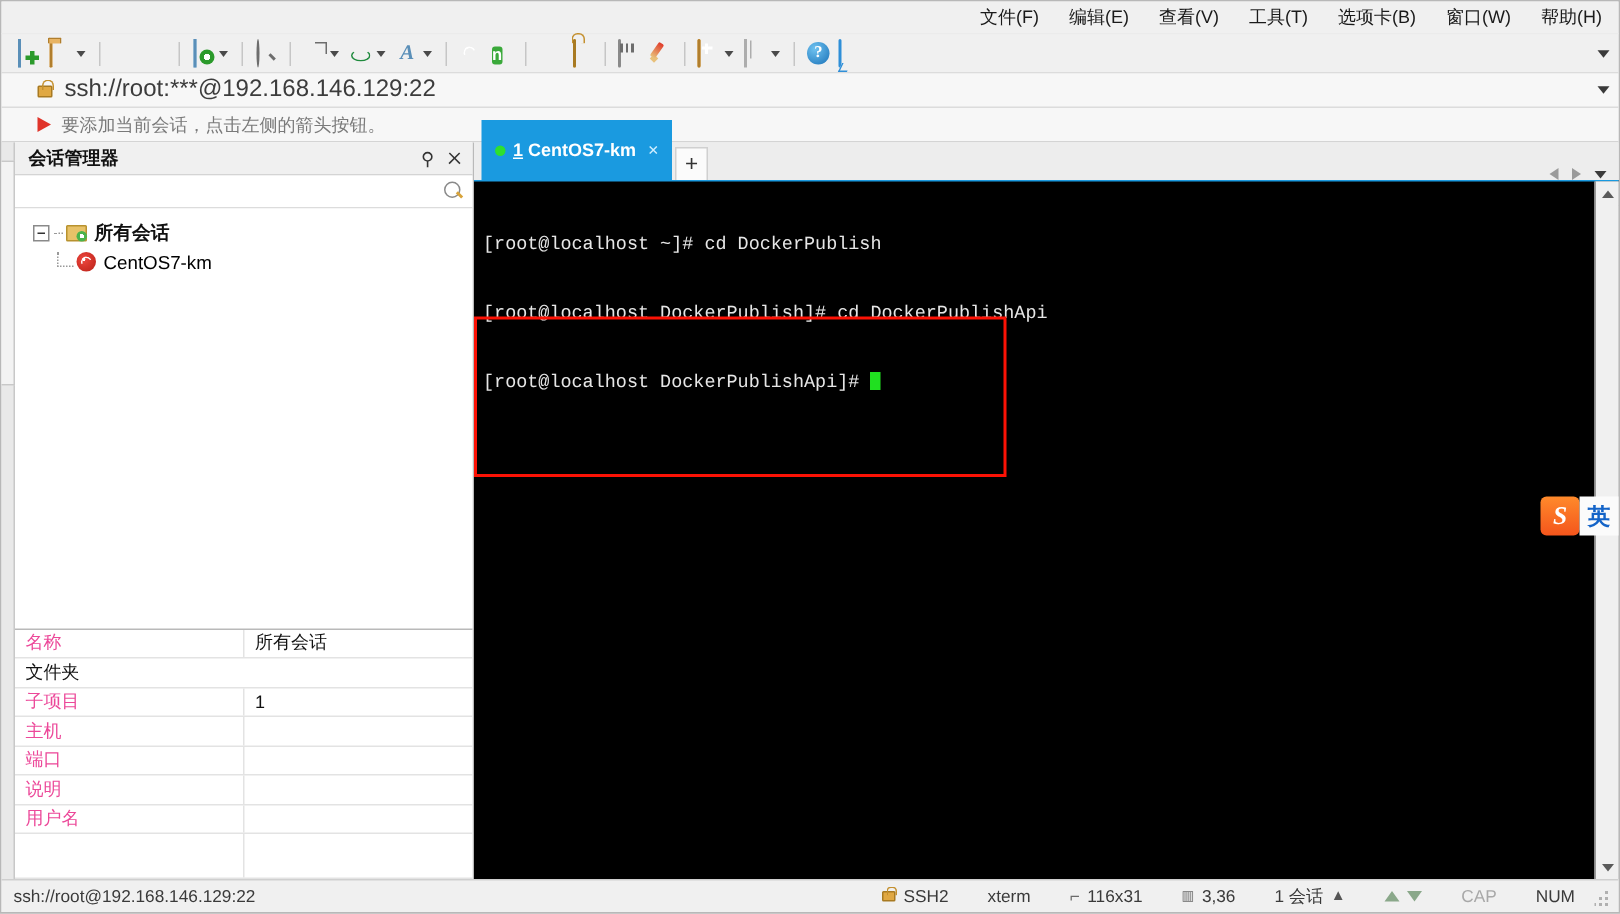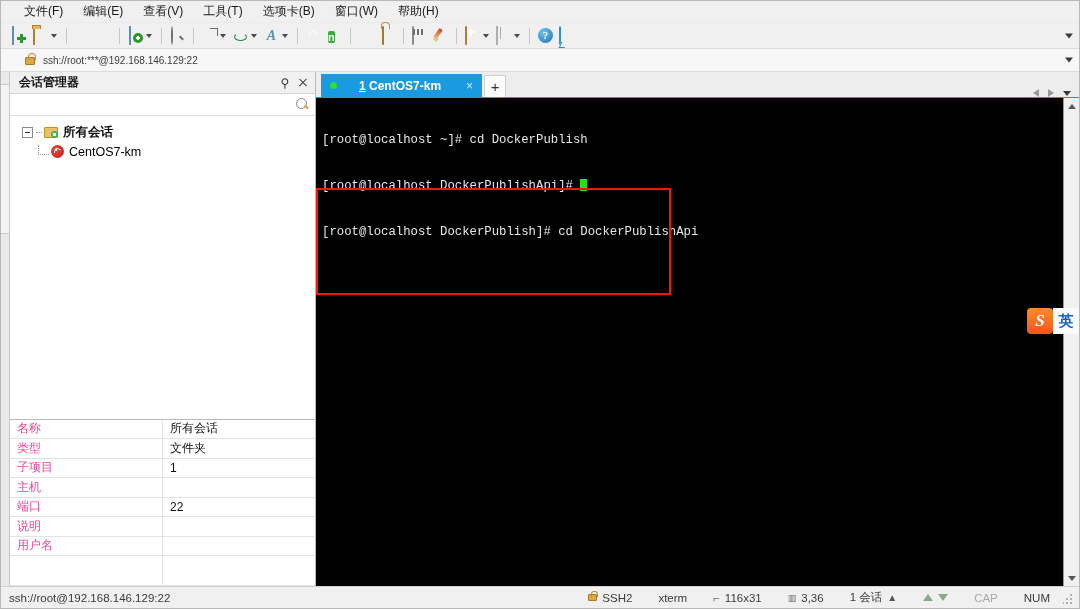--- a/index.html
+++ b/index.html
@@ -55,20 +55,21 @@
     width: 12px; height: 1px; background: #555;
   }
   .glyph-close::before { transform: rotate(45deg); }
   .glyph-close::after  { transform: rotate(-45deg); }
 
   
   .menubar {
     height: 22px; min-height: 22px; display: flex; align-items: center;
     background: #f0f0f0; padding-left: 14px;
     border-bottom: 1px solid #ebebeb;
+    justify-content: flex-end;
   }
   .menu-item {
     font-size: 12px; color: #1a1a1a; padding: 2px 9px; margin-right: 2px;
     white-space: nowrap;
   }
 
   
   .toolbar {
     height: 26px; min-height: 26px; background: #f0f0f0;
     display: flex; align-items: center; padding-left: 8px;
@@ -161,21 +162,21 @@
     border-bottom: 1px solid #dcdcdc; position: relative;
   }
   .addr-lock {
     width: 10px; height: 8px; background: #e0a843; border: 1px solid #a87a22;
     border-radius: 1px; position: relative; margin-right: 8px; margin-top: 2px; flex: none;
   }
   .addr-lock::before {
     content: ""; position: absolute; left: 2px; top: -5px; width: 6px; height: 6px;
     border: 1.5px solid #c4902f; border-bottom: none; border-radius: 4px 4px 0 0;
   }
-  .addr-text { font-size: 10px; color: #3c3c3c; }
+  .addr-text { font-size: 16px; color: #3c3c3c; }
 
   
   .hintbar {
     height: 23px; min-height: 23px; background: #f7f7f7;
     display: flex; align-items: center; padding-left: 24px;
     border-bottom: 1px solid #d4d4d4;
   }
   .hint-flag {
     width: 0; height: 0; margin-right: 7px; flex: none;
     border-top: 5px solid transparent; border-bottom: 5px solid transparent;
@@ -280,22 +281,22 @@
   .prop-empty { height: 30px; display: flex; border-bottom: 1px solid #e3e3e3; }
   .prop-empty .prop-k { border-right: 1px solid #e3e3e3; }
 
   
   .termwrap { flex: 1; display: flex; flex-direction: column; min-width: 0; background: #f0f0f0; }
   .tabstrip {
     height: 25px; min-height: 25px; background: #ededed; display: flex; align-items: flex-end;
     padding-left: 5px; position: relative;
   }
   .tab {
-    height: 23px; background: #1a9ae0; display: flex; align-items: center;
-    padding: 0 6px 0 9px; color: #fff; font-size: 12px; gap: 22px; min-width: 110px;
+    height: 40px; background: #1a9ae0; display: flex; align-items: center;
+    padding: 0 6px 0 9px; color: #fff; font-size: 12px; gap: 5px; min-width: 110px;
   }
   .tab-dot { width: 7px; height: 7px; border-radius: 50%; background: #2ee02e; flex: none; }
   .tab-label { font-weight: bold; white-space: nowrap; }
   .tab-label u { text-decoration: underline; }
   .tab-close { width: 13px; color: #cfeeff; font-size: 12px; text-align: center; line-height: 12px; }
   .tab-add {
     width: 22px; height: 22px; background: #fbfbfb; border: 1px solid #d0d0d0; border-bottom: none;
     display: flex; align-items: center; justify-content: center;
     font-size: 15px; color: #333; margin-left: 2px;
   }
@@ -467,20 +468,24 @@
       </div>
     <div class="tb-overflow"></div>
   </div>
 
   <div class="addressbar">
     <span class="addr-lock"></span>
     <span class="addr-text">ssh://root:***@192.168.146.129:22</span>
     <div class="tb-overflow"></div>
   </div>
 
+  <div class="hintbar">
+    <span class="hint-flag"></span>
+    <span class="hint-text">要添加当前会话，点击左侧的箭头按钮。</span>
+  </div>
 
   <div class="body">
 
     <div class="leftstrip">
       <div class="leftstrip-tab"></div>
     </div>
 
     <div class="sidebar">
       <div class="sb-head">
         <span class="sb-title">会话管理器</span>
@@ -508,34 +513,32 @@
           <span>CentOS7-km</span>
         </div>
       </div>
 
       <div class="sb-props">
         <div class="prop-row">
           <div class="prop-k">名称</div>
           <div class="prop-v">所有会话</div>
         </div>
         <div class="prop-row">
-          <div class="prop-k">类型</div>
           <div class="prop-v">文件夹</div>
         </div>
         <div class="prop-row">
           <div class="prop-k">子项目</div>
           <div class="prop-v">1</div>
         </div>
         <div class="prop-row">
           <div class="prop-k">主机</div>
           <div class="prop-v"></div>
         </div>
         <div class="prop-row">
           <div class="prop-k">端口</div>
-          <div class="prop-v">22</div>
         </div>
         <div class="prop-row">
           <div class="prop-k">说明</div>
           <div class="prop-v"></div>
         </div>
         <div class="prop-row">
           <div class="prop-k">用户名</div>
           <div class="prop-v"></div>
         </div>
         <div class="prop-empty">
@@ -556,22 +559,22 @@
         <div class="tabstrip-right">
           <span class="tri-l"></span>
           <span class="tri-r"></span>
           <span class="tri-d"></span>
         </div>
       </div>
 
       <div class="terminal">
         <div class="term-text">
           <div class="term-line">[root@localhost ~]# cd DockerPublish</div>
+          <div class="term-line">[root@localhost DockerPublish]# cd DockerPublishApi</div>
           <div class="term-line"><span>[root@localhost DockerPublishApi]# </span><span class="term-cursor"></span></div>
-          <div class="term-line">[root@localhost DockerPublish]# cd DockerPublishApi</div>
         </div>
         <div class="term-scroll">
           <div class="scr-btn">
               <span class="scr-up"></span>
             </div>
           <div class="scr-track"></div>
           <div class="scr-btn">
               <span class="scr-dn"></span>
             </div>
         </div>

